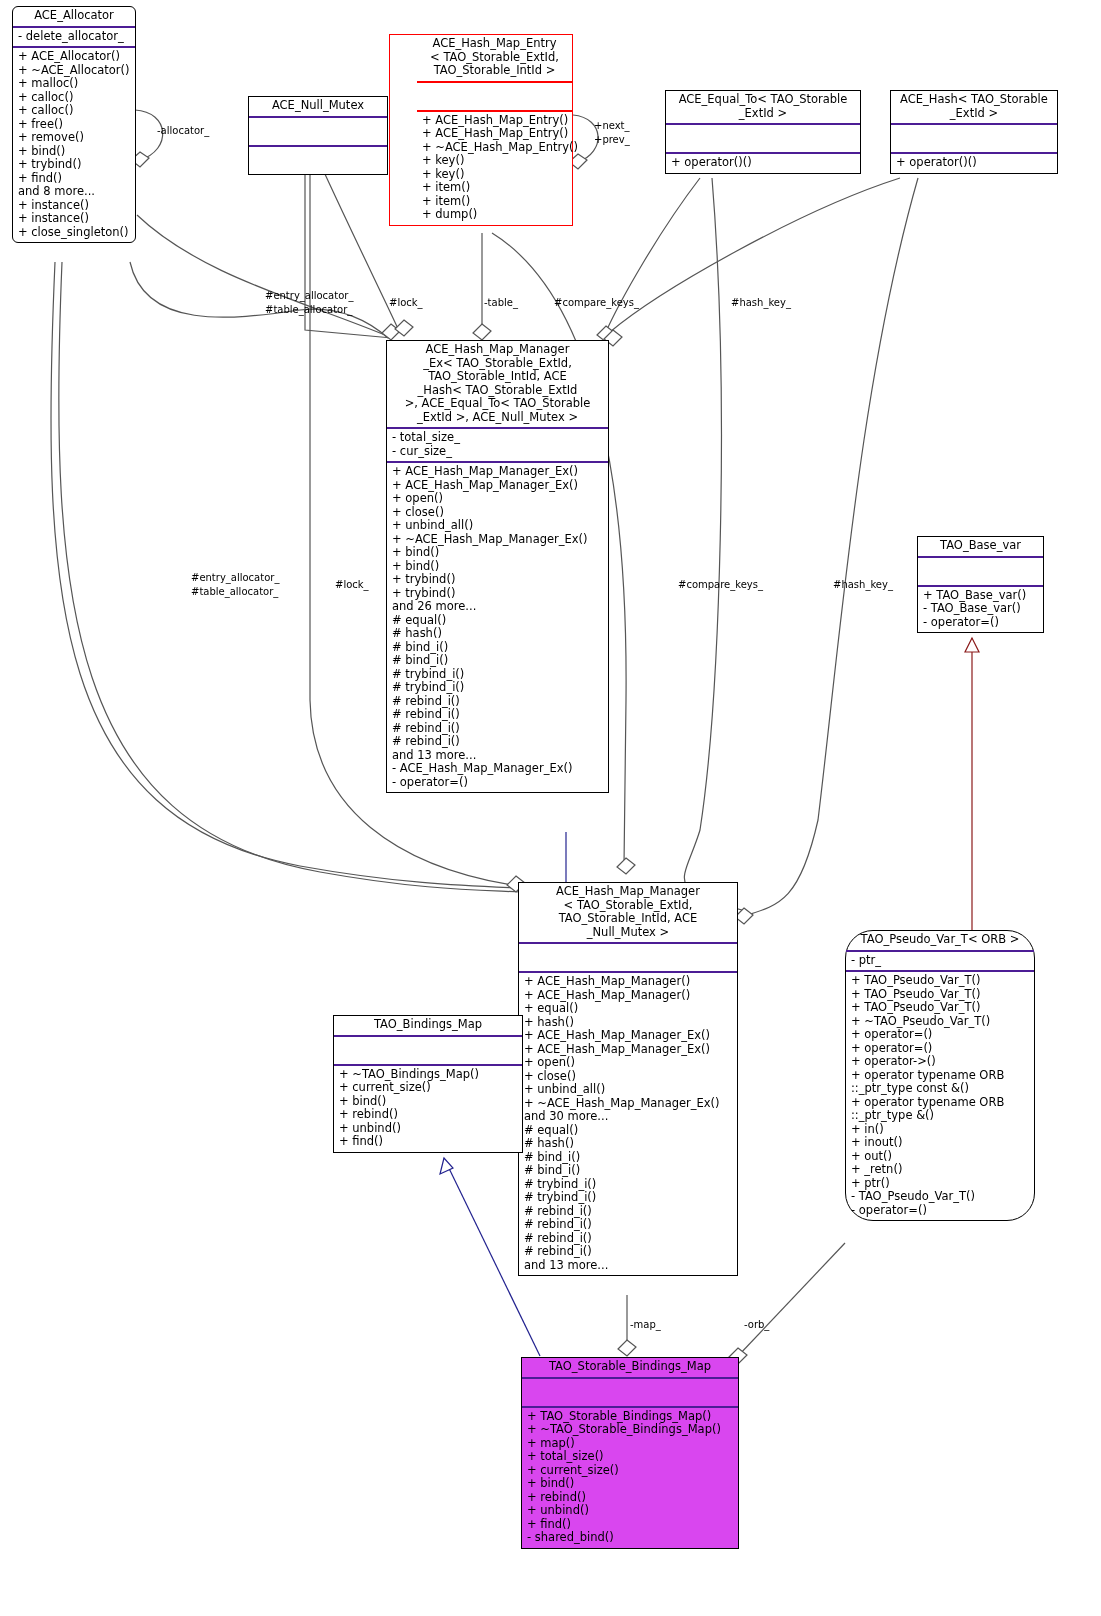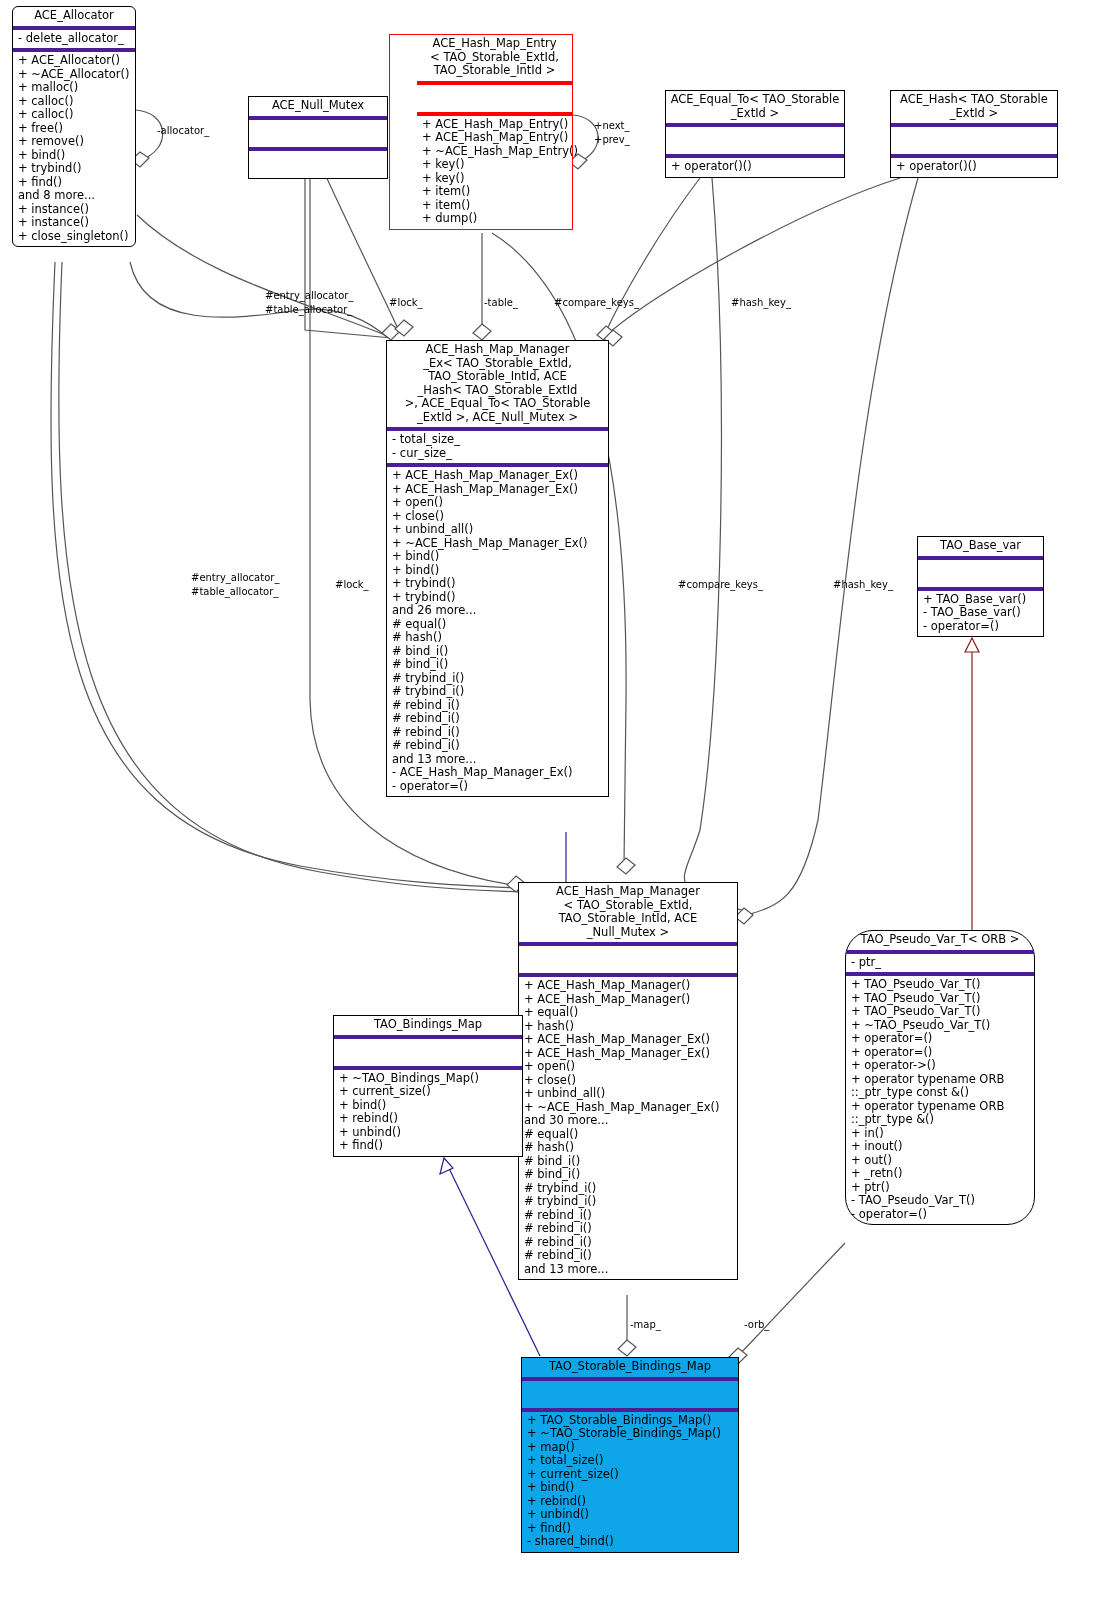--- a/index.html
+++ b/index.html
@@ -5,24 +5,24 @@
   html,body{margin:0;padding:0;background:#ffffff;}
   body{width:1101px;height:1616px;position:relative;
        font-family:"DejaVu Sans","Liberation Sans",sans-serif;
        -webkit-font-smoothing:none;}
   #canvas{position:absolute;left:0;top:0;width:1101px;height:1616px;overflow:hidden;}
   svg.edges{position:absolute;left:0;top:0;width:1101px;height:1616px;pointer-events:none;}
 
   .node{position:absolute;box-sizing:border-box;background:#ffffff;
         border:1px solid #000000;z-index:5;}
   .node.red{border-color:#ff0000;}
-  .node.hl{background:#0ea5e9;}
+  .node.hl{background:#d946ef;}
   .node .title{text-align:center;padding:2px 4px 3px 4px;font-size:11.5px;
         line-height:13.5px;color:#000;white-space:pre-line;}
-  .node .sep{border-top:4px solid #4c1d95;}
+  .node .sep{border-top:2px solid #4c1d95;}
   .node.red .sep{border-top-color:#ff0000;}
   .node .attrs{padding:2px 5px 3px 5px;font-size:11.5px;line-height:13.5px;min-height:11px;}
   .node .ops{padding:2px 5px 3px 5px;font-size:11.5px;line-height:13.5px;min-height:11px;}
   .node .row{white-space:pre;color:#000;}
   .elabel{position:absolute;font-size:10px;line-height:13.5px;color:#000;
           white-space:pre-line;z-index:6;background:transparent;}
 </style>
 </head>
 <body>
 
@@ -133,21 +133,21 @@
       <div class="row">+ ACE_Hash_Map_Entry()</div>
       <div class="row">+ ~ACE_Hash_Map_Entry()</div>
       <div class="row">+ key()</div>
       <div class="row">+ key()</div>
       <div class="row">+ item()</div>
       <div class="row">+ item()</div>
       <div class="row">+ dump()</div>
     </div>
   </div>
 
-  <div class="node" style="left:665px;top:90px;width:180px;">
+  <div class="node" style="left:665px;top:90px;width:196px;">
     <div class="title">ACE_Equal_To&lt; TAO_Storable
 _ExtId &gt;</div>
     <div class="attrs sep" style="height:22px;"></div>
     <div class="ops sep">
       <div class="row">+ operator()()</div>
     </div>
   </div>
 
   <div class="node" style="left:890px;top:90px;width:168px;">
     <div class="title">ACE_Hash&lt; TAO_Storable

